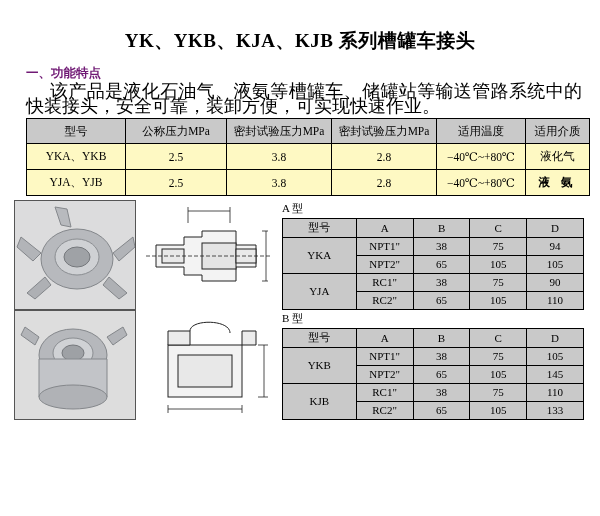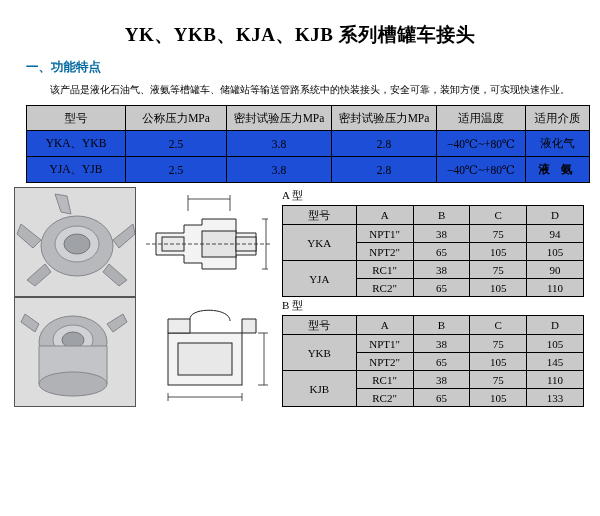--- a/index.html
+++ b/index.html
@@ -13,40 +13,40 @@
     font-family: "Liberation Serif", "DejaVu Serif", serif;
     color: #000000;
     position: relative;
     overflow: hidden;
   }
   .page {
     position: relative;
     width: 600px;
     height: 364px;
     box-sizing: border-box;
-    padding: 10px 14px;
+    padding: 16px 14px;
   }
   .title {
     text-align: center;
     font-size: 19px;
     font-weight: bold;
     letter-spacing: 0.5px;
     padding-top: 12px;
     padding-bottom: 6px;
     font-family: "Liberation Serif", "DejaVu Serif", serif;
   }
   .sec-head {
-    color: #0369a1;
+    color: #701a75;
     font-weight: bold;
     font-size: 12.5px;
     margin: 5px 0 2px 12px;
   }
   .para {
-    font-size: 10px;
-    line-height: 23px;
+    font-size: 18px;
+    line-height: 15px;
     margin: 0 4px 0 12px;
     text-indent: 24px;
     text-align: justify;
   }
   .plain {
     font-size: 12.5px;
     line-height: 17px;
     margin: 1px 4px 0 12px;
   }
   .plain .gap {
@@ -68,39 +68,39 @@
   }
   .perf-wrap {
     margin: 4px 0 0 12px;
   }
   table.perf {
     width: 564px;
     background: #c8c8c8;
   }
   table.perf td {
     height: 25px;
-    background: #1d4ed8;
+    background: #fef9c3;
   }
   table.perf tr.header td {
     background: #c9c9c9;
     height: 24px;
   }
   table.perf td.wide {
     letter-spacing: 4px;
     font-weight: bold;
   }
 
   
   .dims {
     position: relative;
     margin-top: 4px;
   }
   .row-block {
     display: flex;
-    align-items: flex-end;
+    align-items: center;
   }
   .photo {
     width: 120px;
     height: 108px;
     border: 1px solid #555;
     background: linear-gradient(160deg,#e9e9ea 0%,#d2d3d5 45%,#bdbec1 100%);
     position: relative;
     overflow: hidden;
     flex: none;
   }

